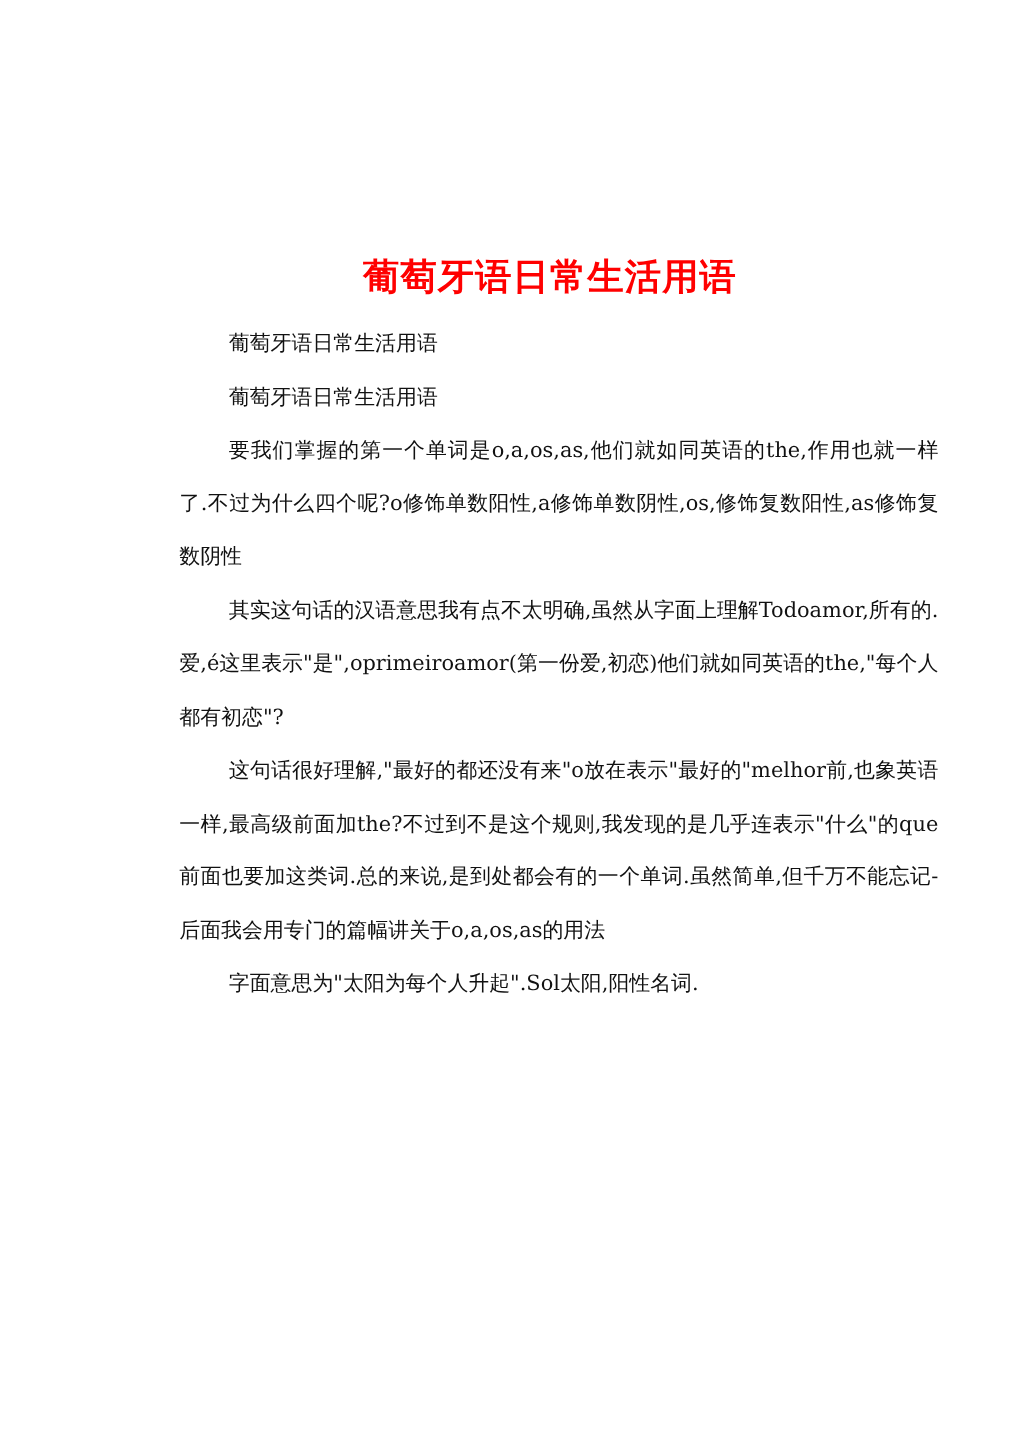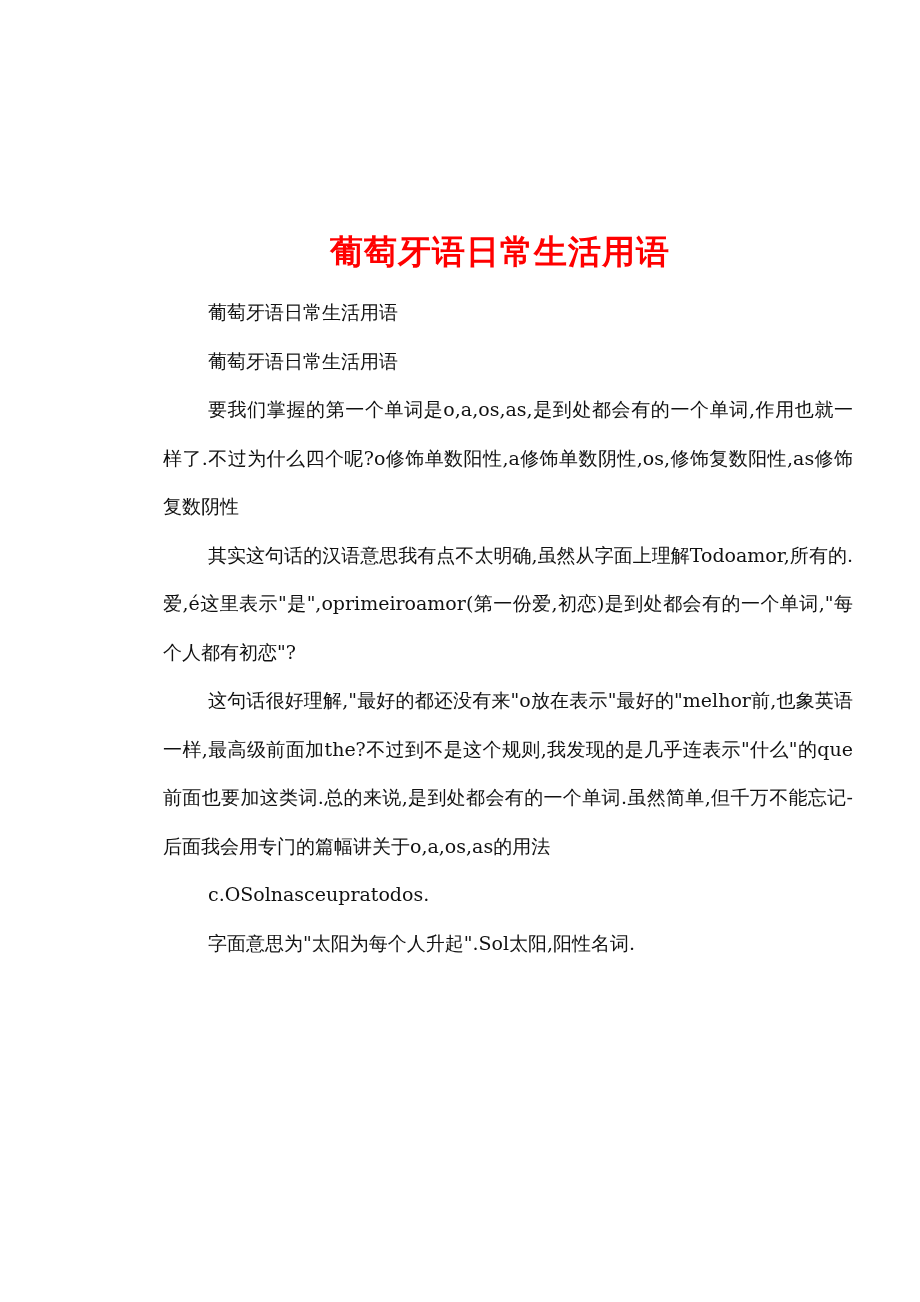--- a/index.html
+++ b/index.html
@@ -56,19 +56,18 @@
   </style>
 </head>
 <body>
 
 <div class="page">
   <h1 class="title">葡萄牙语日常生活用语</h1>
 
   <div class="body">
     <p class="para indent">葡萄牙语日常生活用语</p>
     <p class="para indent">葡萄牙语日常生活用语</p>
-    <p class="para indent">要我们掌握的第一个单词是o,a,os,as,是到处都会有的一个单词,作用也就一样了.不过为什么四个呢?o修饰单数阳性,a修饰单数阴性,os,修饰复数阳性,as修饰复数阴性</p>
-    <p class="para indent">其实这句话的汉语意思我有点不太明确,虽然从字面上理解Todoamor,所有的.爱,é这里表示"是",oprimeiroamor(第一份爱,初恋)是到处都会有的一个单词,"每个人都有初恋"?</p>
+    <p class="para indent">要我们掌握的第一个单词是o,a,os,as,他们就如同英语的the,作用也就一样了.不过为什么四个呢?o修饰单数阳性,a修饰单数阴性,os,修饰复数阳性,as修饰复数阴性</p>
+    <p class="para indent">其实这句话的汉语意思我有点不太明确,虽然从字面上理解Todoamor,所有的.爱,é这里表示"是",oprimeiroamor(第一份爱,初恋)他们就如同英语的the,"每个人都有初恋"?</p>
     <p class="para indent">这句话很好理解,"最好的都还没有来"o放在表示"最好的"melhor前,也象英语一样,最高级前面加the?不过到不是这个规则,我发现的是几乎连表示"什么"的que前面也要加这类词.总的来说,是到处都会有的一个单词.虽然简单,但千万不能忘记-后面我会用专门的篇幅讲关于o,a,os,as的用法</p>
-    <p class="para indent">c.OSolnasceupratodos.</p>
     <p class="para indent">字面意思为"太阳为每个人升起".Sol太阳,阳性名词.</p>
   </div>
 </div>
 
 </body></html>

